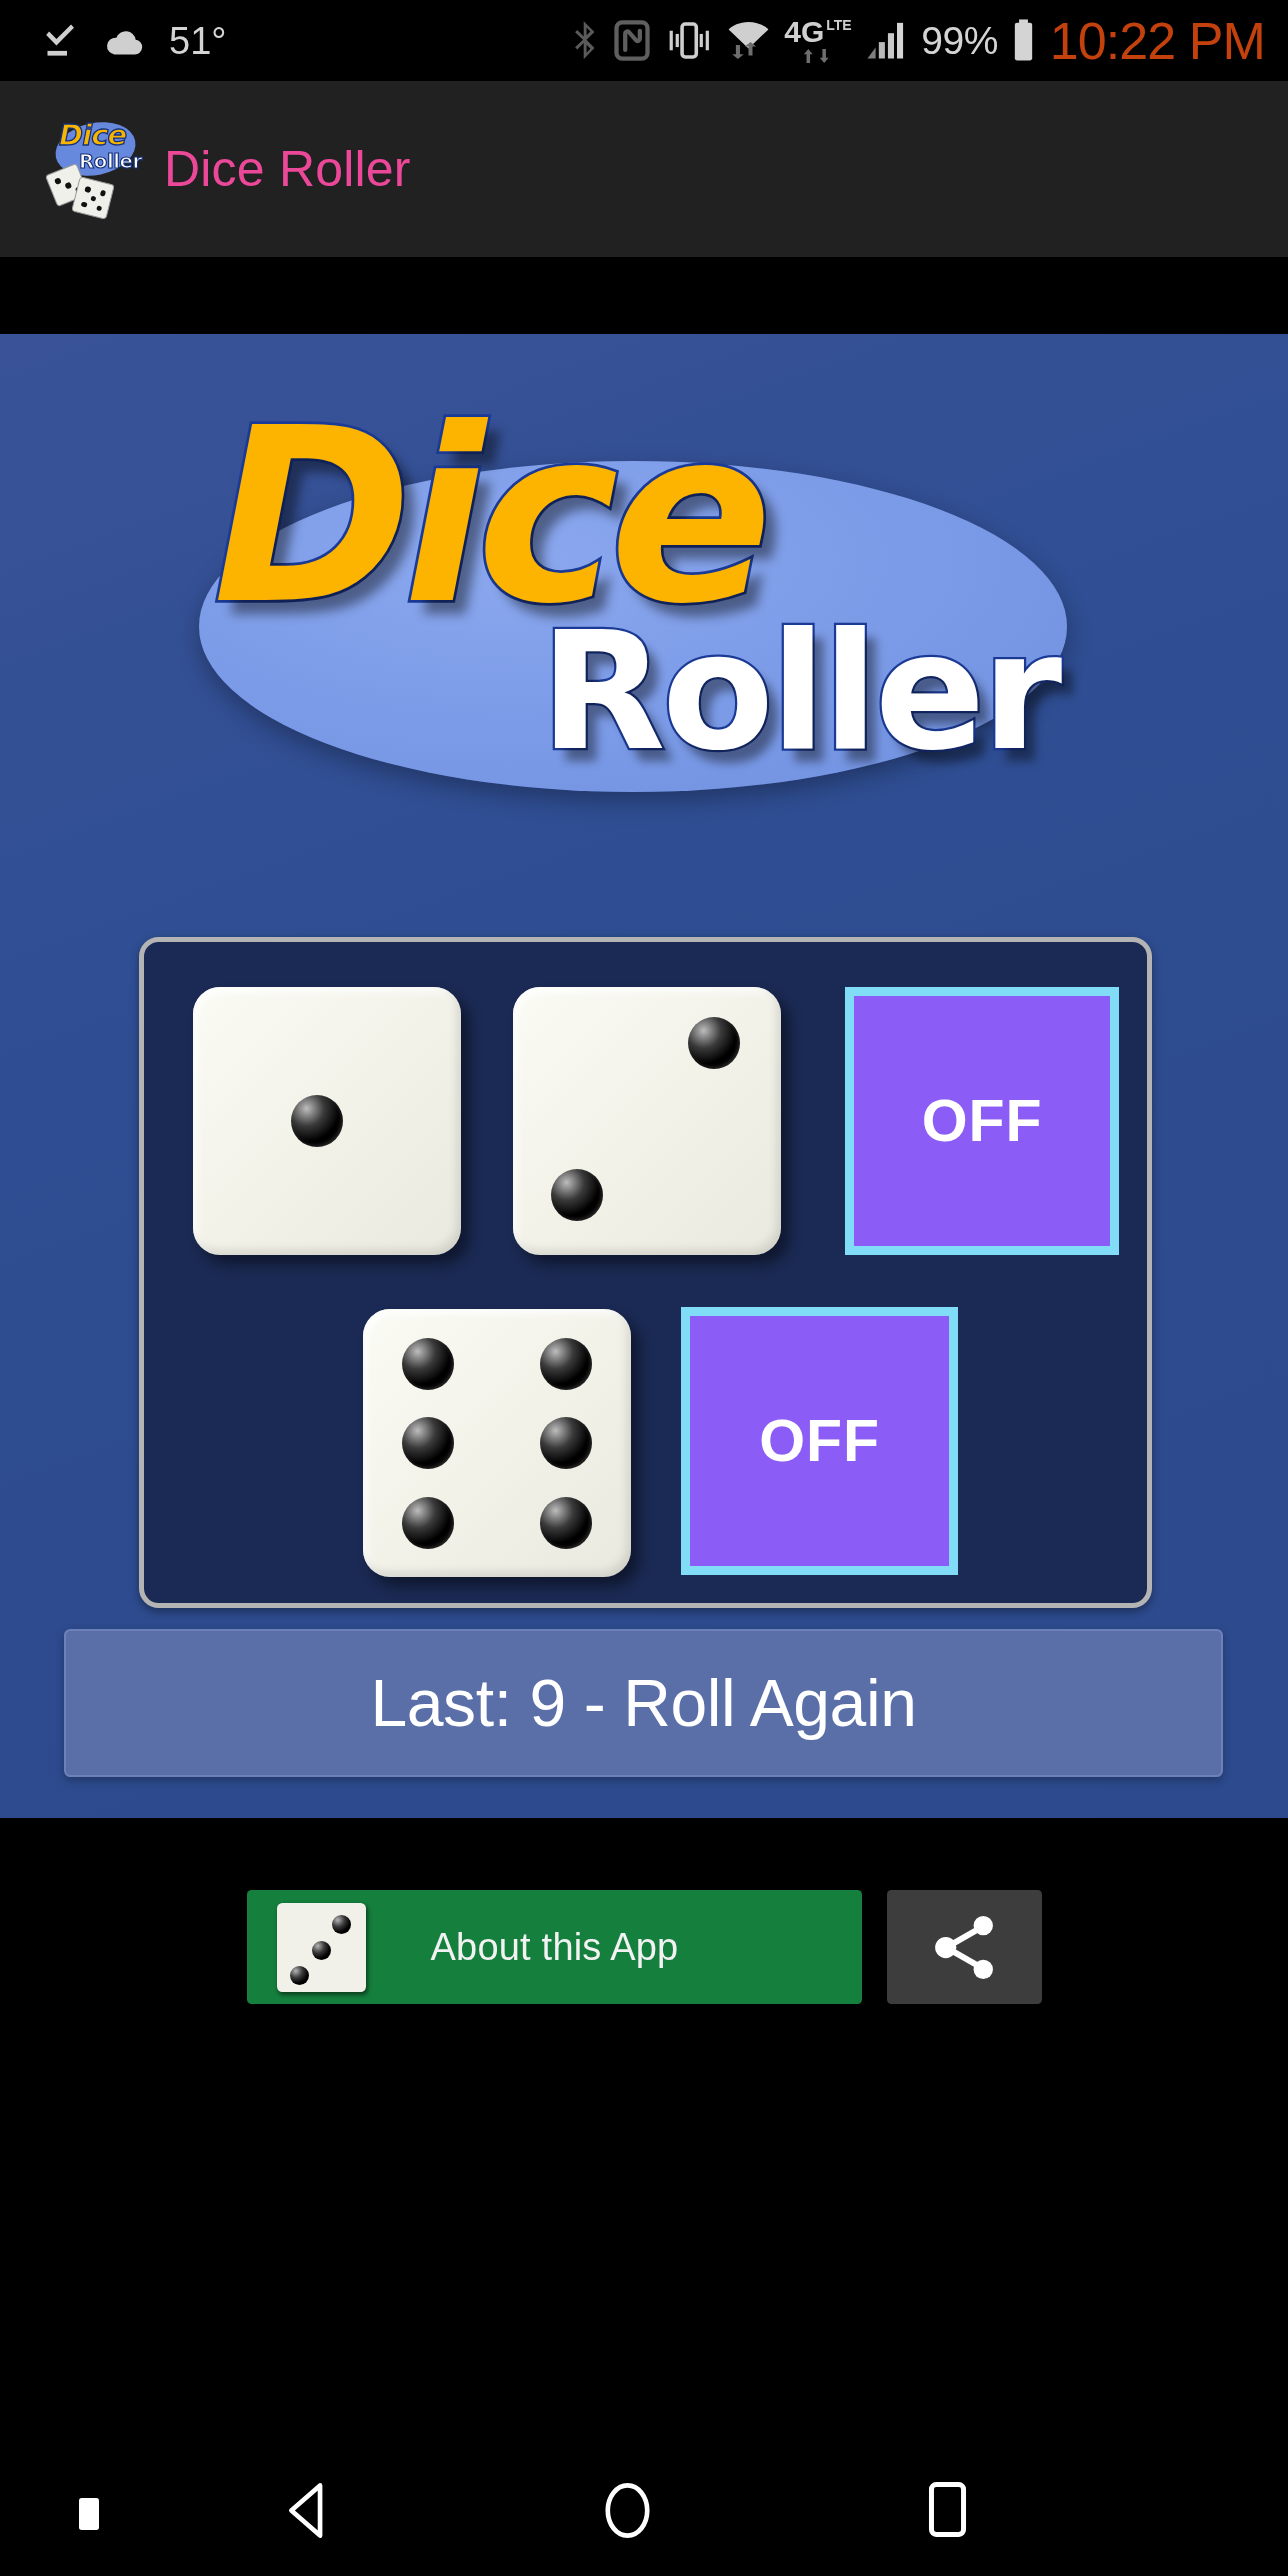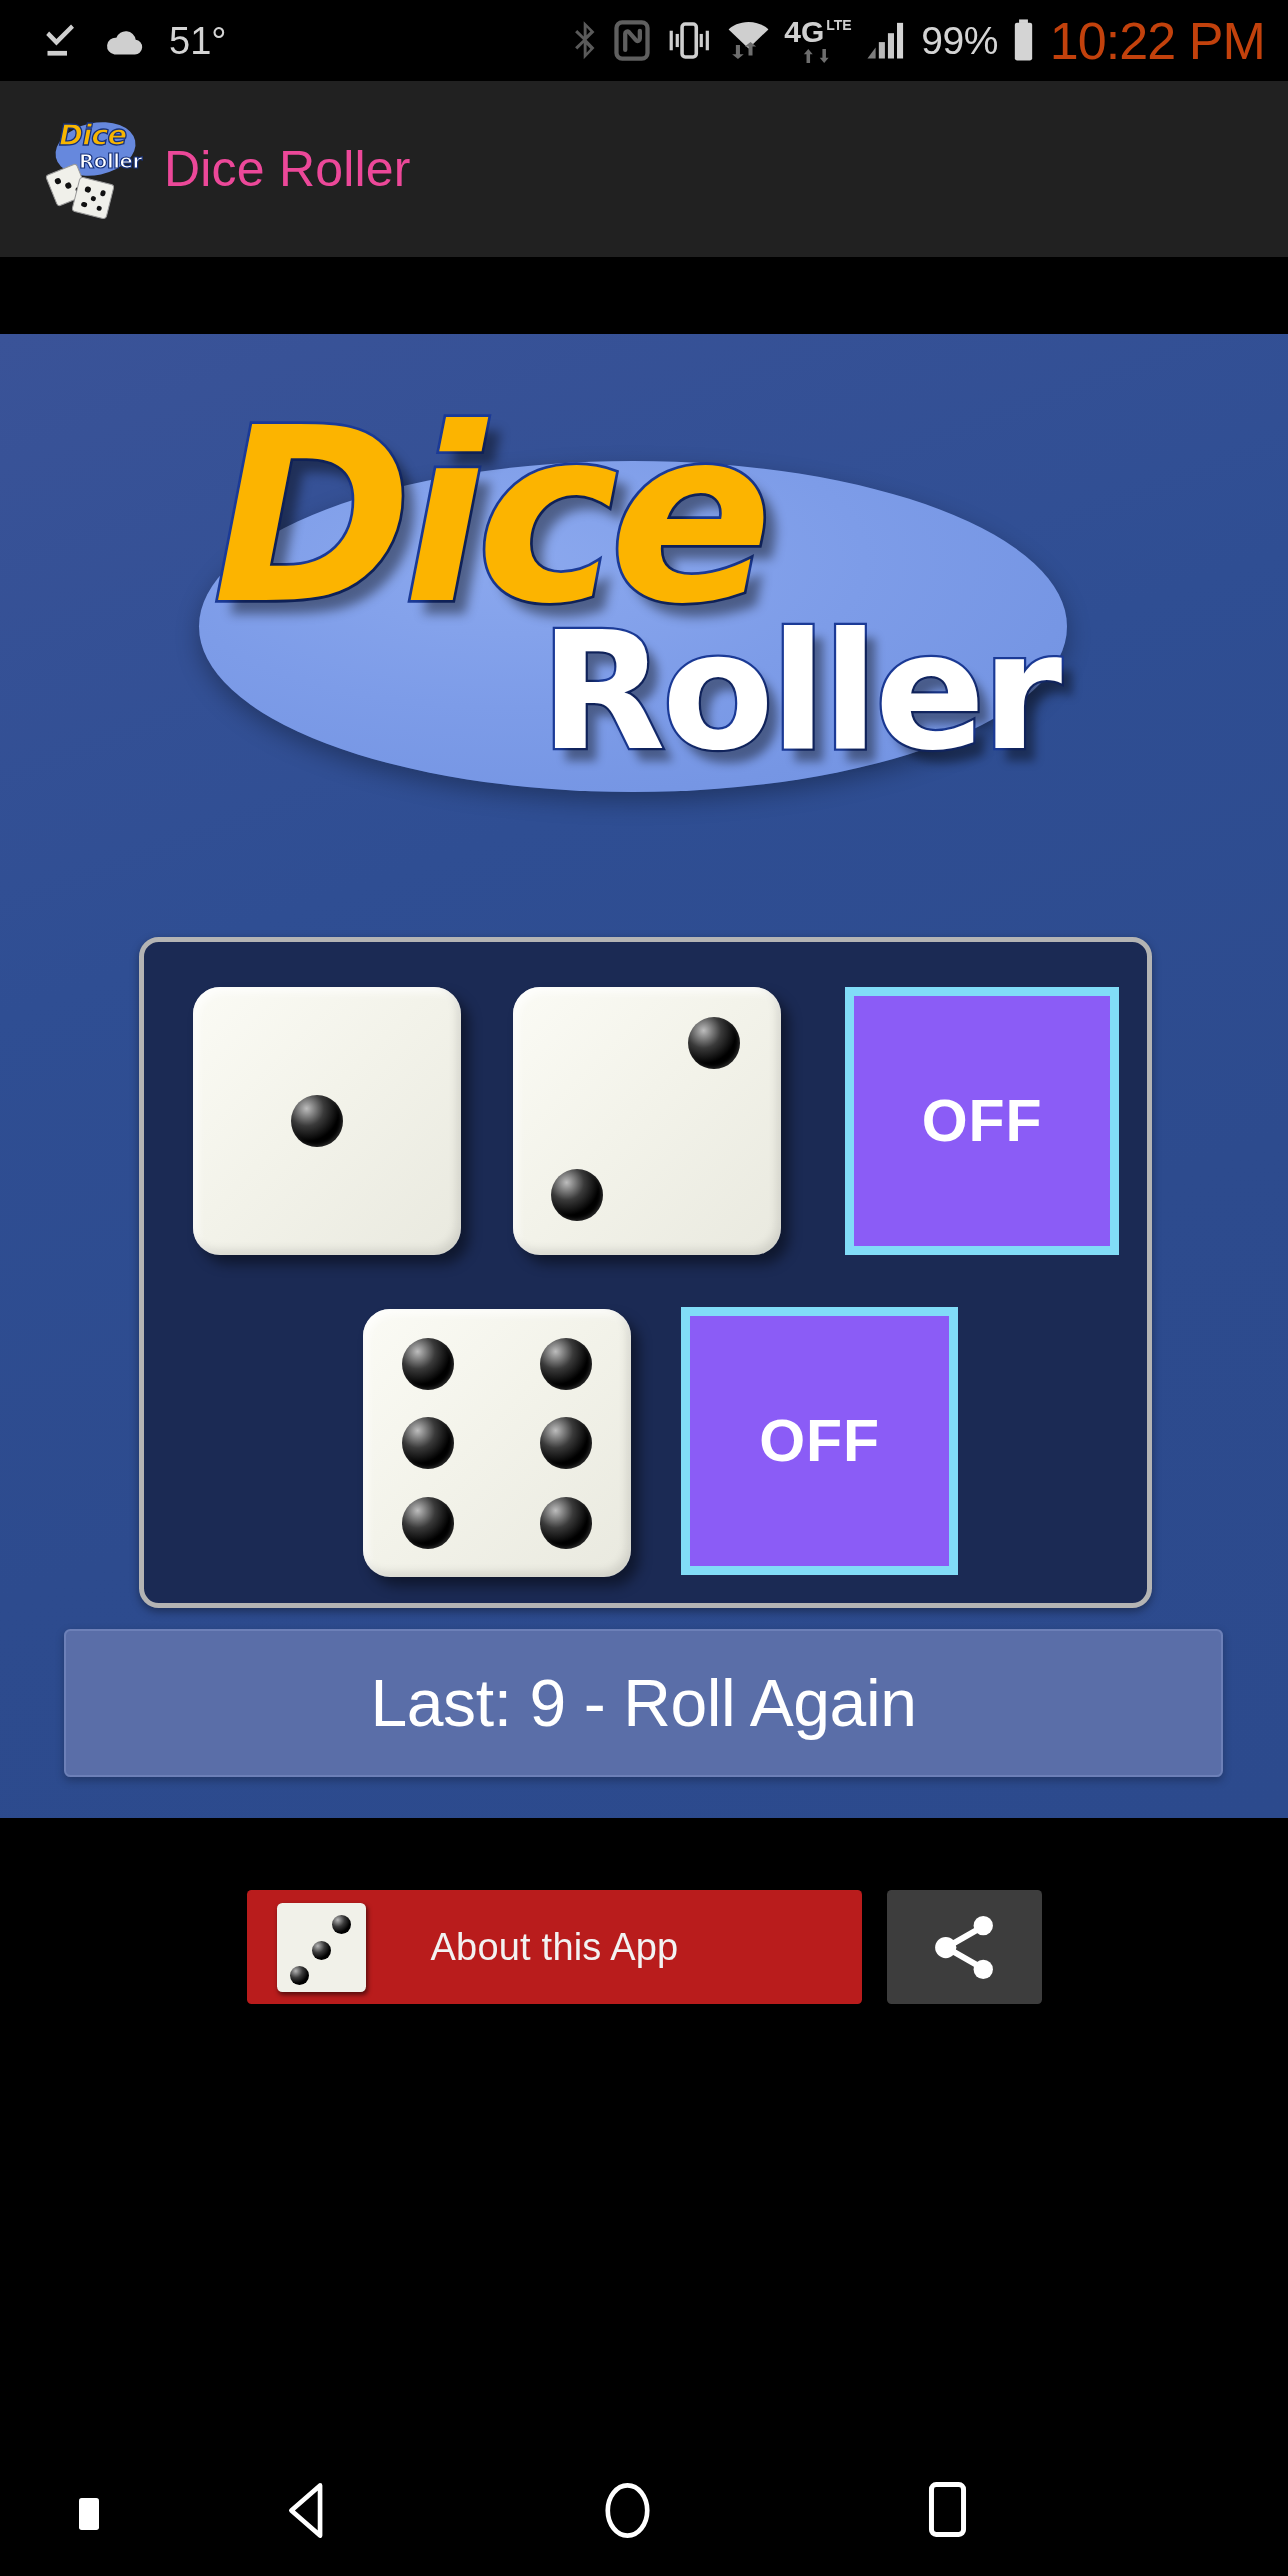--- a/index.html
+++ b/index.html
@@ -167,21 +167,21 @@
   }
 
   
   .bottom-area {
     position: absolute; top: 1818px; left: 0;
     width: 1288px; height: 758px; background: #000;
   }
   .about-btn {
     position: absolute; left: 247px; top: 72px;
     width: 615px; height: 114px;
-    background: #b91c1c; border-radius: 4.5px;
+    background: #15803d; border-radius: 4.5px;
     display: flex; align-items: center;
   }
   .about-die {
     position: absolute; left: 30px; top: 12.5px;
     width: 89px; height: 89px;
     background: #f1f1e9; border-radius: 5.4px;
     box-shadow: 1.8px 2.7px 4.5px rgba(0,0,0,0.5);
   }
   .about-die .pip {
     position: absolute; width: 19px; height: 19px; border-radius: 50%;

